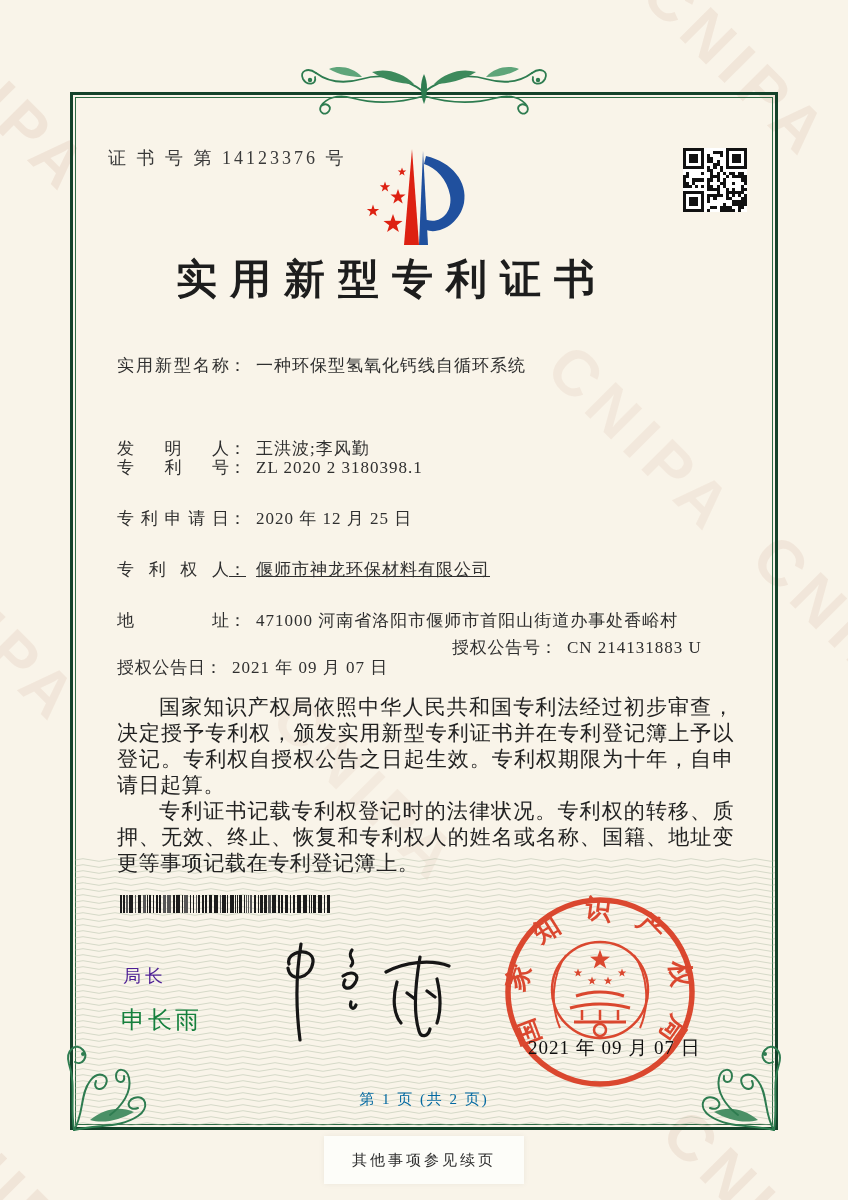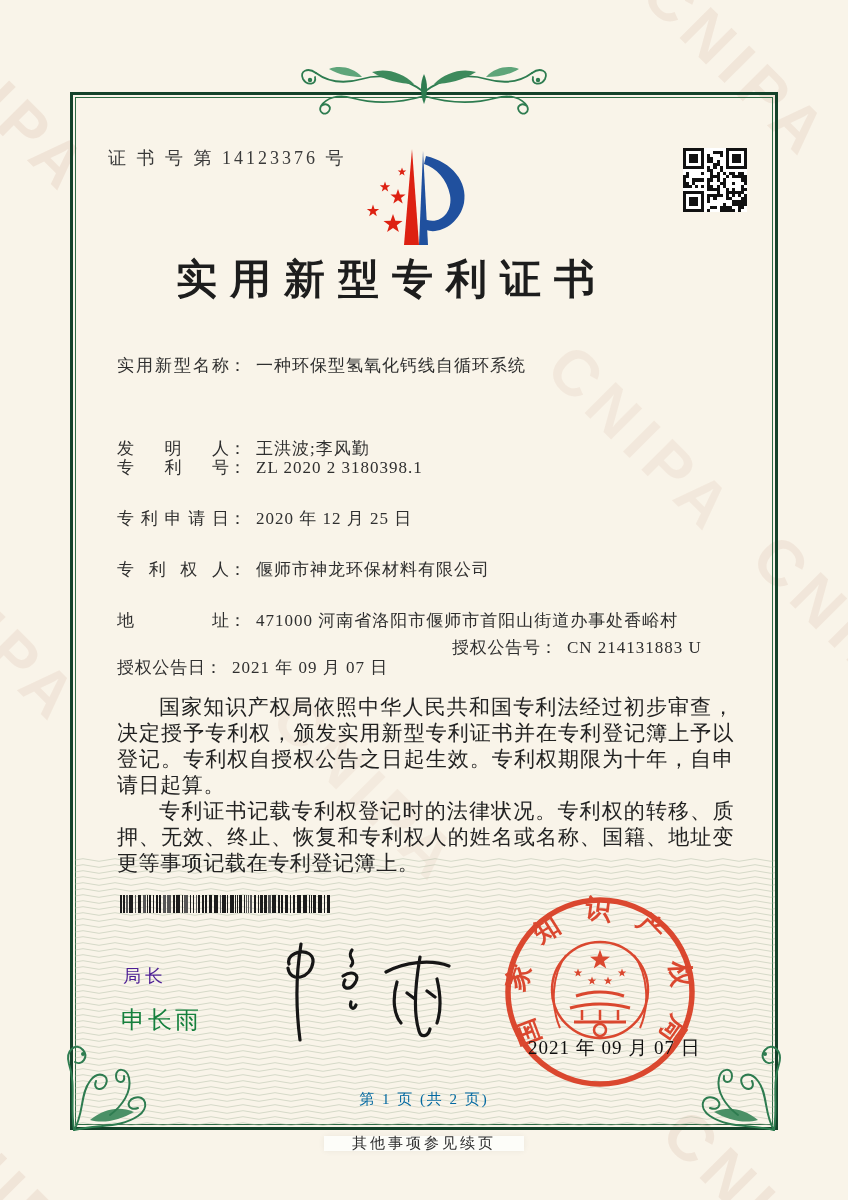--- a/index.html
+++ b/index.html
@@ -40,21 +40,21 @@
   
   .paras{position:absolute;left:117px;top:694px;width:617px;font-size:21px;line-height:26px;
     text-align:justify;color:#222;letter-spacing:0.6px;}
   .paras p{margin:0;text-indent:2em;}
   
   .signer-title{position:absolute;left:123px;top:964px;font-size:18px;letter-spacing:4px;color:#4c1d95;}
   .signer-name{position:absolute;left:121px;top:1004px;font-size:24px;letter-spacing:3px;color:#15803d;}
   .seal-date{position:absolute;left:528px;top:1035px;font-size:19px;letter-spacing:1px;color:#101010;z-index:6;}
   .footer-page{position:absolute;left:0;top:1090px;width:848px;text-align:center;font-size:15px;color:#0369a1;letter-spacing:2px;}
   .note-box{
-    position:absolute;left:324px;top:1136px;width:200px;height:15px;background:#fdfdf9;
+    position:absolute;left:324px;top:1136px;width:200px;height:48px;background:#fdfdf9;
     box-shadow:0 0 6px rgba(0,0,0,0.06);display:flex;align-items:center;justify-content:center;
     font-size:15px;letter-spacing:3px;color:#2e2e2e;
   }
   svg{display:block;}
   .sig-svg path{fill:none;stroke:#161616;stroke-width:3.2;stroke-linecap:round;stroke-linejoin:round;}
   .seal-svg{opacity:0.93;}
 </style>
 </head>
 <body>
 
@@ -304,21 +304,21 @@
 </div>
 <div class="frow" style="top:405px;margin-top:32px;">
   <span class="flabel">发明人</span><span class="fcolon">：</span><span class="fvalue">王洪波;李风勤</span>
 </div>
 <div class="frow" style="top:456px;">
   <span class="flabel">专利号</span><span class="fcolon">：</span><span class="fvalue">ZL 2020 2 3180398.1</span>
 </div>
 <div class="frow" style="top:507px;">
   <span class="flabel">专利申请日</span><span class="fcolon">：</span><span class="fvalue">2020 年 12 月 25 日</span>
 </div>
-<div class="frow" style="top:558px;">
+<div class="frow" style="top:558px;text-decoration:underline;">
   <span class="flabel">专利权人</span><span class="fcolon">：</span><span class="fvalue">偃师市神龙环保材料有限公司</span>
 </div>
 <div class="frow" style="top:609px;">
   <span class="flabel">地址</span><span class="fcolon">：</span><span class="fvalue">471000  河南省洛阳市偃师市首阳山街道办事处香峪村</span>
 </div>
 
 <div class="frow" style="top:656px;">
   <span class="glabel">授权公告日</span><span class="fcolon">：</span><span class="fvalue">2021 年 09 月 07 日</span>
 </div>
 <div class="frow" style="left:452px;top:636px;">

